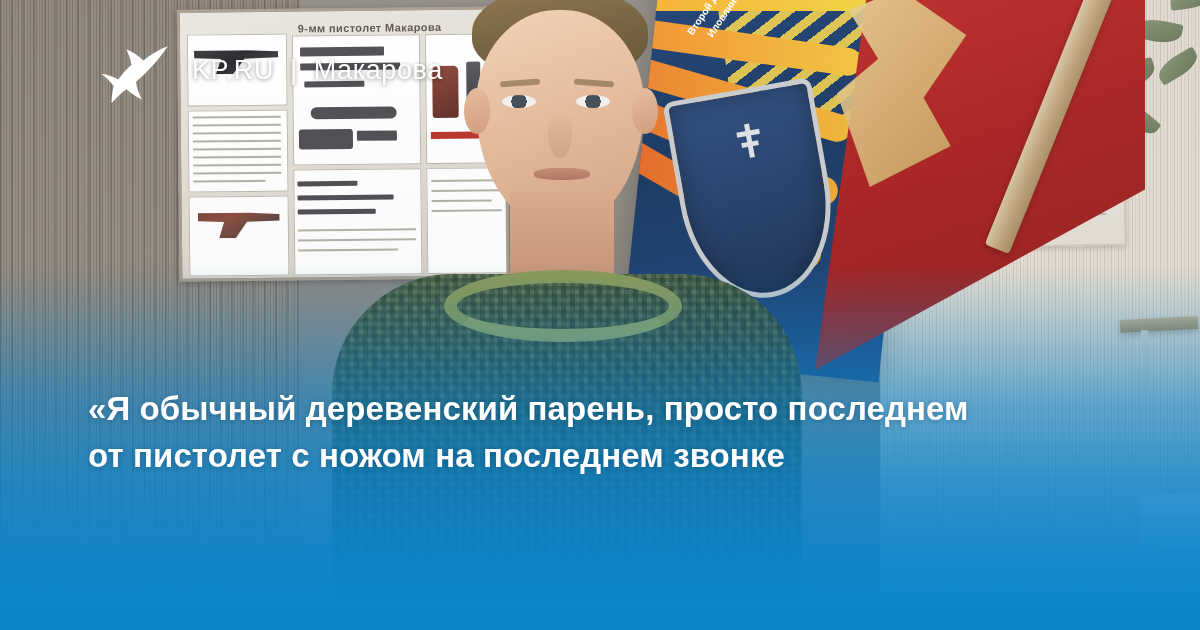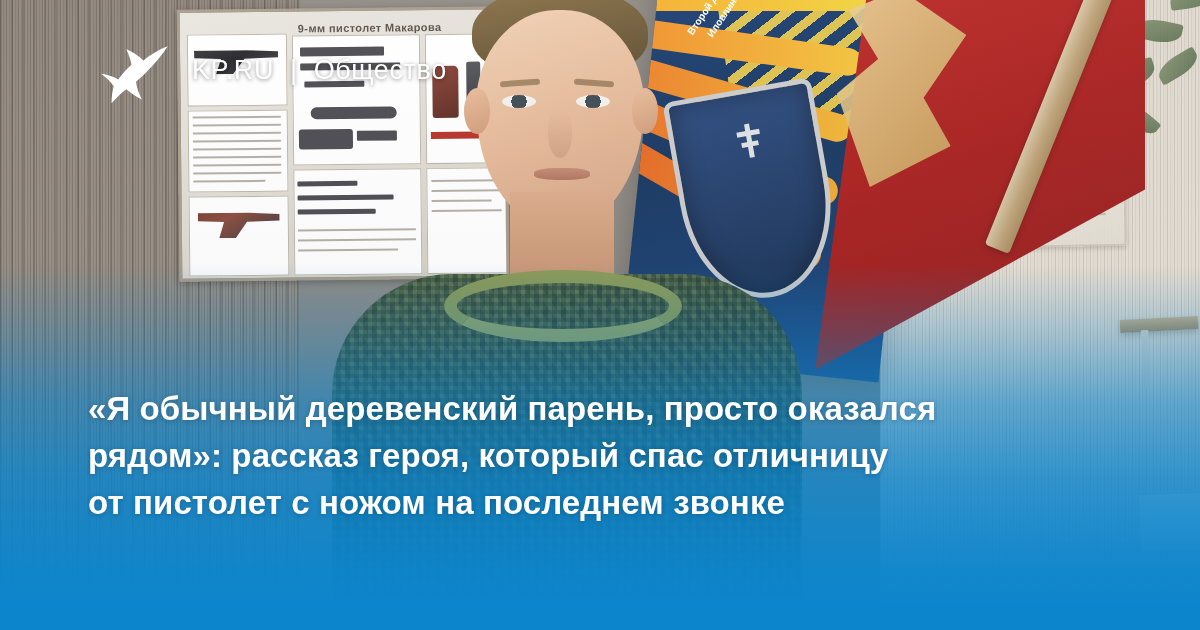--- a/index.html
+++ b/index.html
@@ -419,23 +419,22 @@
   <div class="header">
     <svg class="logo-bird" viewBox="0 0 100 100">
       <path fill="#ffffff" d="M97 18 C86 22 74 29 64 37 C58 31 50 26 41 22 C44 29 47 36 48 43
            C41 49 35 56 30 63 C24 59 16 56 7 55 C14 60 20 66 24 72
            C22 79 21 87 21 95 C27 88 34 81 41 76 C47 81 54 86 62 90
            C58 82 55 74 54 66 C66 56 82 40 97 18 Z"></path>
     </svg>
     <div class="brandline">
       <span class="brand-kp">KP.RU</span>
       <span class="brand-sep">|</span>
-      <span class="brand-rubric">Общество</span>
+      <span class="brand-rubric">Макарова</span>
     </div>
   </div>
 
   <div class="headline">
-    <span class="hl">«Я обычный деревенский парень, просто оказался</span>
-    <span class="hl">рядом»: рассказ героя, который спас отличницу</span>
+    <span class="hl">«Я обычный деревенский парень, просто последнем</span>
     <span class="hl">от пистолет с ножом на последнем звонке</span>
   </div>
 
 </div>
 
 </body></html>

